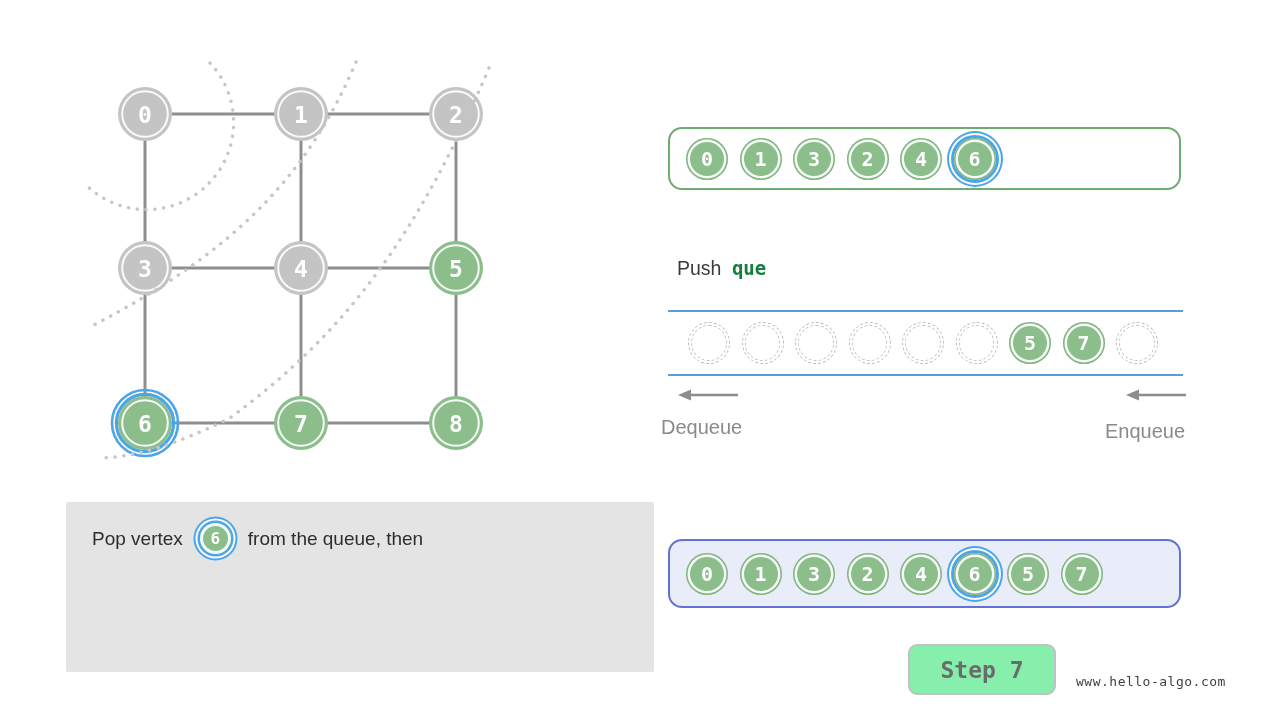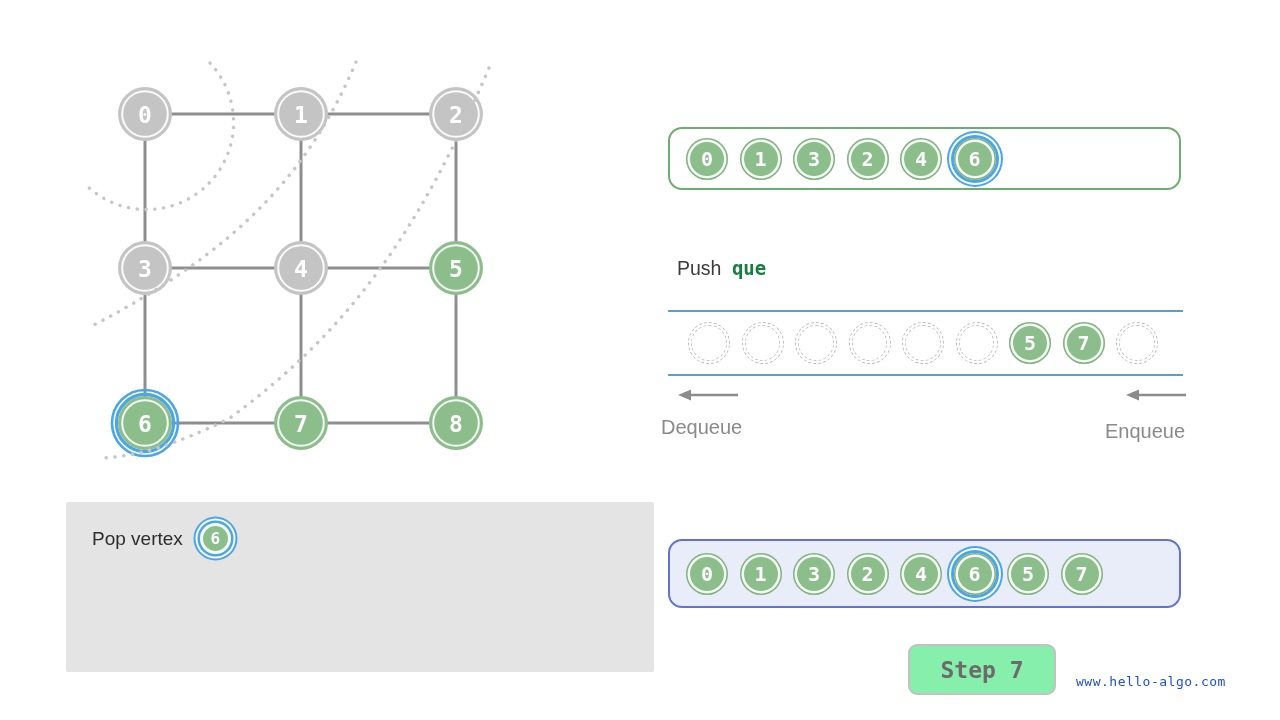--- a/index.html
+++ b/index.html
@@ -56,21 +56,21 @@
                     0 0 0 4.5px #fbfbfb, 0 0 0 6.5px #4aa5e9;}
   .expl ol{margin:17px 0 0 0;padding-left:43px;}
   .expl li{margin-bottom:9px;line-height:29px;}
 
   
   .step-btn{position:absolute;left:908px;top:644px;width:148px;height:51px;box-sizing:border-box;
             background:#86efac;border:2px solid #c2c2c2;border-radius:9px;cursor:pointer;
             display:flex;align-items:center;justify-content:center;
             font-family:"DejaVu Sans Mono",monospace;font-weight:700;font-size:23px;color:#6b6b6b;}
   .watermark{position:absolute;left:1076px;top:674px;font-family:"DejaVu Sans Mono",monospace;
-             font-size:13px;color:#1d4ed8;letter-spacing:.5px;}
+             font-size:13px;color:#404040;letter-spacing:.5px;}
 </style>
 </head>
 <body>
 
 <div class="canvas">
 
   <svg id="graph" width="560" height="500" viewBox="0 0 560 500">
     <g id="g-edges">
         <line x1="145" y1="114" x2="301" y2="114"></line>
         <line x1="301" y1="114" x2="456" y2="114"></line>
@@ -217,19 +217,20 @@
       </span>
       <span class="vcirc filled">
         <b>7</b>
       </span>
     </div>
 
   <div class="expl">
     <div class="expl-line1">
       <span>Pop vertex</span>
       <span class="badge">6</span>
+      <span>from the queue, then</span>
     </div>
   </div>
 
   <div class="step-btn">Step 7</div>
   <div class="watermark">www.hello-algo.com</div>
 
 </div>
 
 </body></html>

